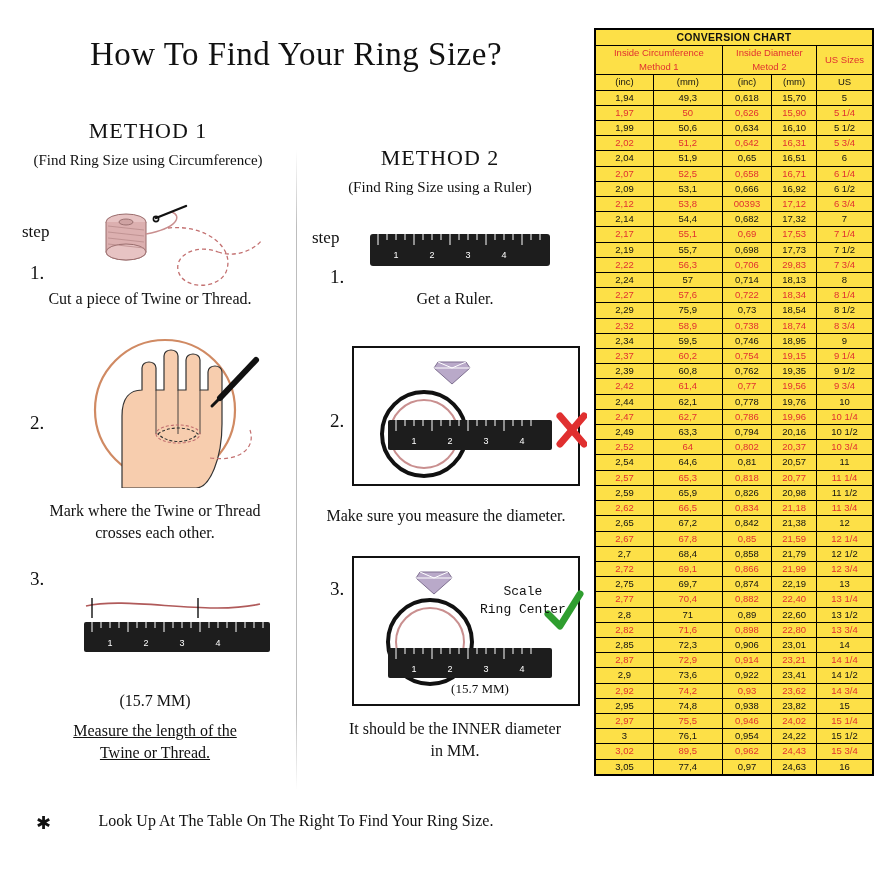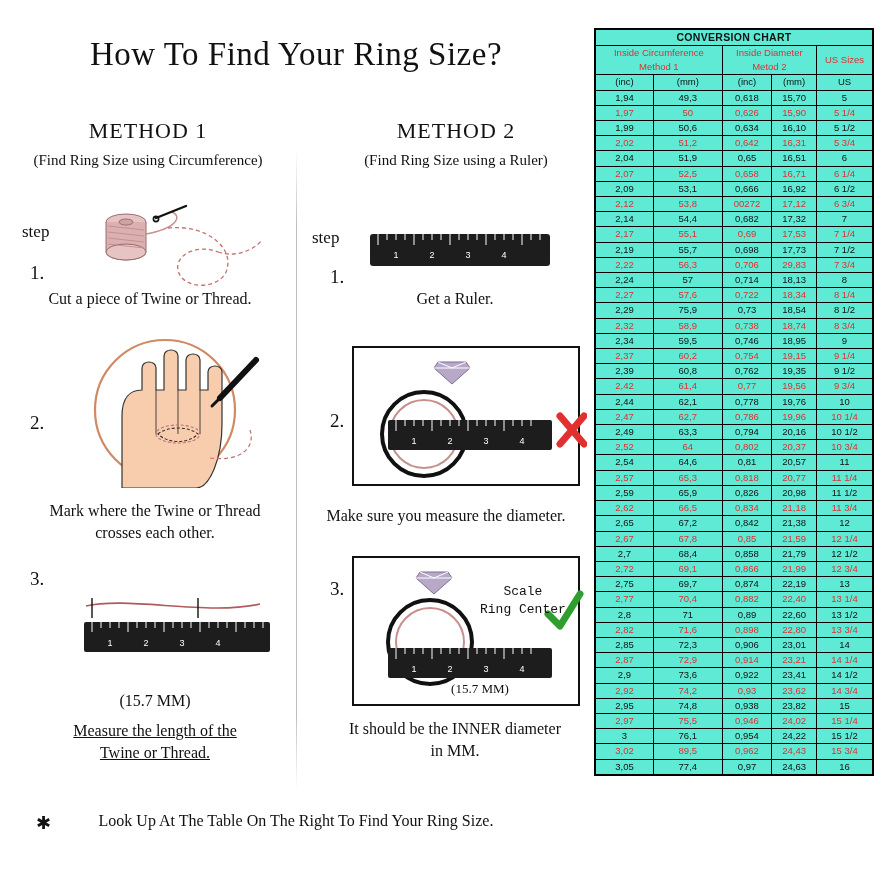--- a/index.html
+++ b/index.html
@@ -16,21 +16,21 @@
   
   .main{position:absolute;left:0;top:0;width:592px;height:895px;}
 
   .title{
     position:absolute;left:0;top:36px;width:592px;
     text-align:center;font-size:33px;letter-spacing:.5px;
   }
 
   .method{position:absolute;top:118px;width:296px;text-align:center;}
   .method.m1{left:0;}
-  .method.m2{left:308px;}
+  .method.m2{left:292px;margin-top:27px;}
   .method .mh{font-size:22px;letter-spacing:1px;}
   .method .ms{font-size:15px;margin-top:8px;}
 
   .divider{
     position:absolute;left:296px;top:150px;width:1px;height:640px;
     background:linear-gradient(to bottom, rgba(150,150,150,0), #bdbdbd 12%, #bdbdbd 88%, rgba(150,150,150,0));
   }
 
   .stepword{position:absolute;font-size:17px;}
   .stepnum{position:absolute;font-size:19px;}
@@ -42,21 +42,21 @@
   .footnote{
     position:absolute;left:0;top:812px;width:592px;text-align:center;font-size:16px;
   }
   .star{position:absolute;left:36px;top:812px;font-size:18px;}
 
   
   .chart{
     position:absolute;left:594px;top:28px;width:278px;
     border:1px solid #000;
     font-family:"Liberation Sans", sans-serif;
-    background:#5eead4;
+    background:#fde047;
   }
   table.conv{border-collapse:collapse;width:100%;}
   table.conv td,table.conv th{
     border:1px solid #000;
     font-size:9.5px;
     text-align:center;
     padding:0;
     height:14.2px;
     line-height:14.2px;
     font-weight:normal;
@@ -375,21 +375,21 @@
           <tr>
             <td>2,09</td>
             <td>53,1</td>
             <td>0,666</td>
             <td>16,92</td>
             <td>6 1/2</td>
           </tr>
           <tr>
             <td class="red">2,12</td>
             <td class="red">53,8</td>
-            <td class="red">00272</td>
+            <td class="red">00393</td>
             <td class="red">17,12</td>
             <td class="red">6 3/4</td>
           </tr>
           <tr>
             <td>2,14</td>
             <td>54,4</td>
             <td>0,682</td>
             <td>17,32</td>
             <td>7</td>
           </tr>

